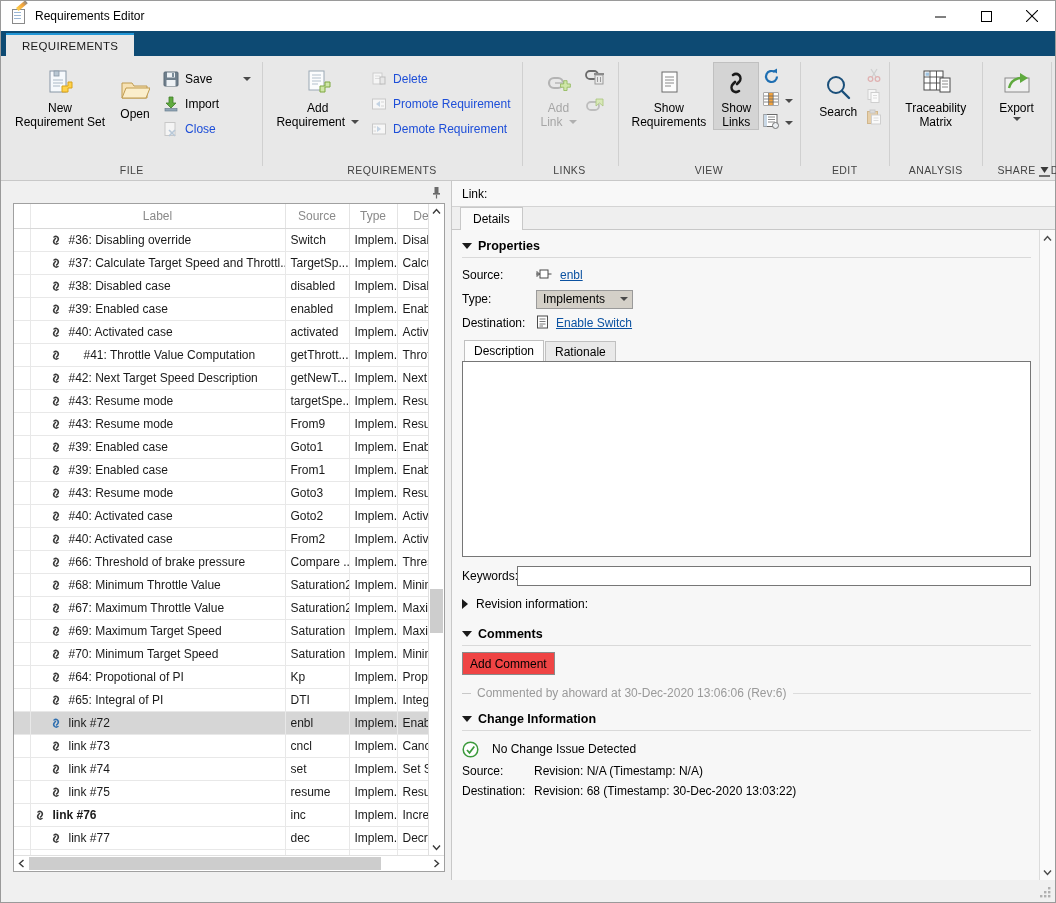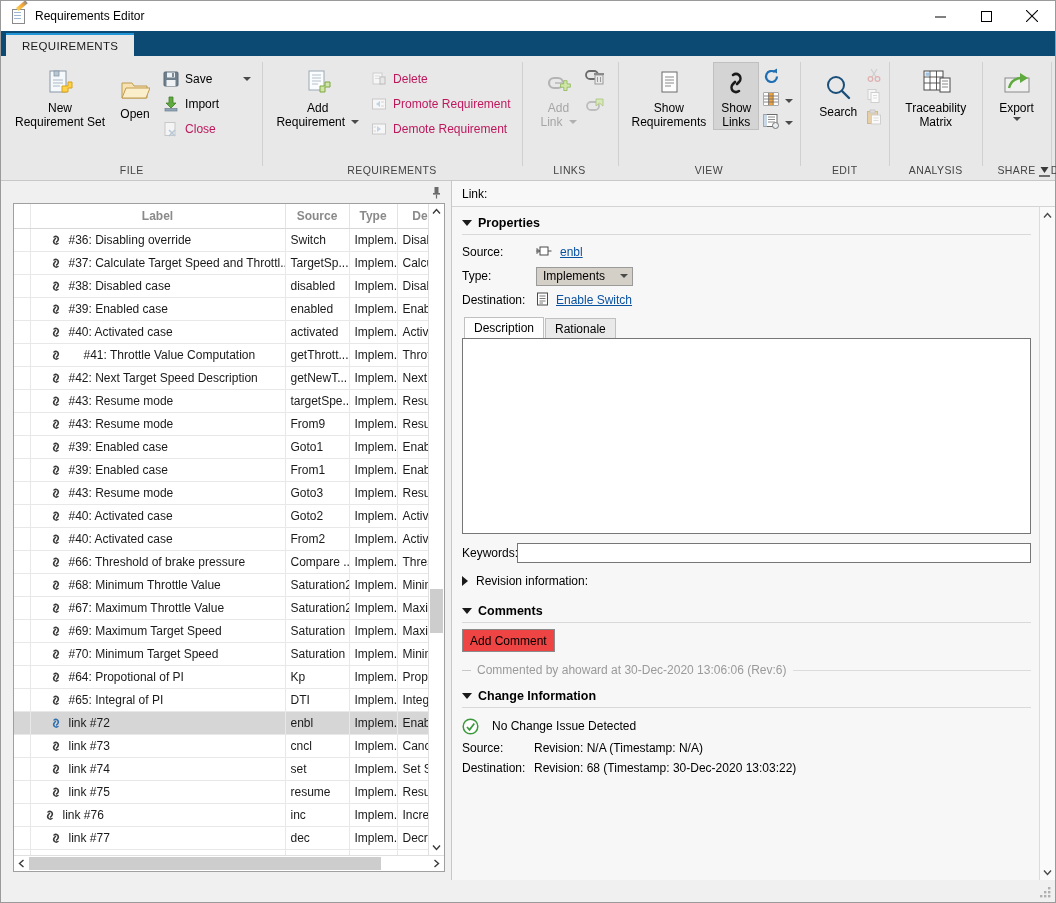--- a/index.html
+++ b/index.html
@@ -132,21 +132,21 @@
   .bigbtn.sel { background: #d4d4d4; border: 1px solid #c0c0c0; }
   .bigbtn.disabled .lbl { color: #a6a6a6; }
 
   .smallcol { display: flex; flex-direction: column; padding-top: 4px; }
   .smallbtn {
     display: flex; align-items: center; gap: 5px;
     height: 25px; padding: 0 4px;
     font-size: 12px; white-space: nowrap;
   }
   .smallbtn .ico { width:18px; height:18px; display:flex; align-items:center; justify-content:center;}
-  .smallbtn.disabled { color: #be185d; }
+  .smallbtn.disabled { color: #1d4ed8; }
   .caret {
     width: 0; height: 0;
     border-left: 4px solid transparent;
     border-right: 4px solid transparent;
     border-top: 4px solid #4a4a4a;
     display: inline-block;
   }
   .caret.dis { border-top-color: #b0b0b0; }
   .caret-big { margin-top: 2px; }
 
@@ -190,21 +190,21 @@
   .table-cols { flex: 1; overflow: hidden; display:flex; flex-direction:column; }
 
   table.reqtable {
     width: 100%;
     border-collapse: collapse;
     table-layout: fixed;
     font-size: 12px;
   }
   table.reqtable th {
     height: 24px;
-    font-weight: bold;
+    font-weight: normal;
     color: #8a8a8a;
     background: #ffffff;
     border-bottom: 1px solid #d8d8d8;
     border-right: 1px solid #e4e4e4;
     text-align: center;
     font-size: 12px;
     padding: 0;
   }
   table.reqtable td {
     height: 23px;
@@ -1210,21 +1210,21 @@
                         <span>link #75</span>
                       </div>
                     </td>
                     <td>resume</td>
                     <td>Implem...</td>
                     <td>Resume</td>
                   </tr>
                   <tr>
                     <td class="gutter-col"></td>
                     <td style="padding: 0px;">
-                      <div class="cell-label" style="padding-left: 12px;">
+                      <div class="cell-label" style="padding-left: 2px; font-weight: bold;">
                         <span class="link-ico">
                           <svg width="14" height="12" viewBox="0 0 14 12">
                             <path d="M5 3 a3 3 0 0 1 3.5 0 a3 3 0 0 1 0 4 l-1 1" fill="none" stroke="#3a3a3a" stroke-width="1.5" stroke-linecap="round"></path>
                             <path d="M9 9.5 a3 3 0 0 1 -3.5 0 a3 3 0 0 1 0 -4 l1 -1" fill="none" stroke="#3a3a3a" stroke-width="1.5" stroke-linecap="round"></path>
                           </svg>
                         </span>
                         <span>link #76</span>
                       </div>
                     </td>
                     <td>inc</td>
@@ -1295,20 +1295,23 @@
                 <polyline points="1.5,1 5.5,4.5 1.5,8" fill="none" stroke="#3a3a3a" stroke-width="1.4"></polyline>
               </svg>
           </div>
         </div>
       </div>
     </div>
 
     <div class="right-pane">
       <div class="link-header">Link:</div>
 
+      <div class="det-tabs">
+        <div class="det-tab">Details</div>
+      </div>
 
       <div class="det-body">
         <div class="det-content">
 
           <div class="section-head">
             <span class="tri-down"></span>
             <span>Properties</span>
           </div>
           <div class="hr"></div>
 

